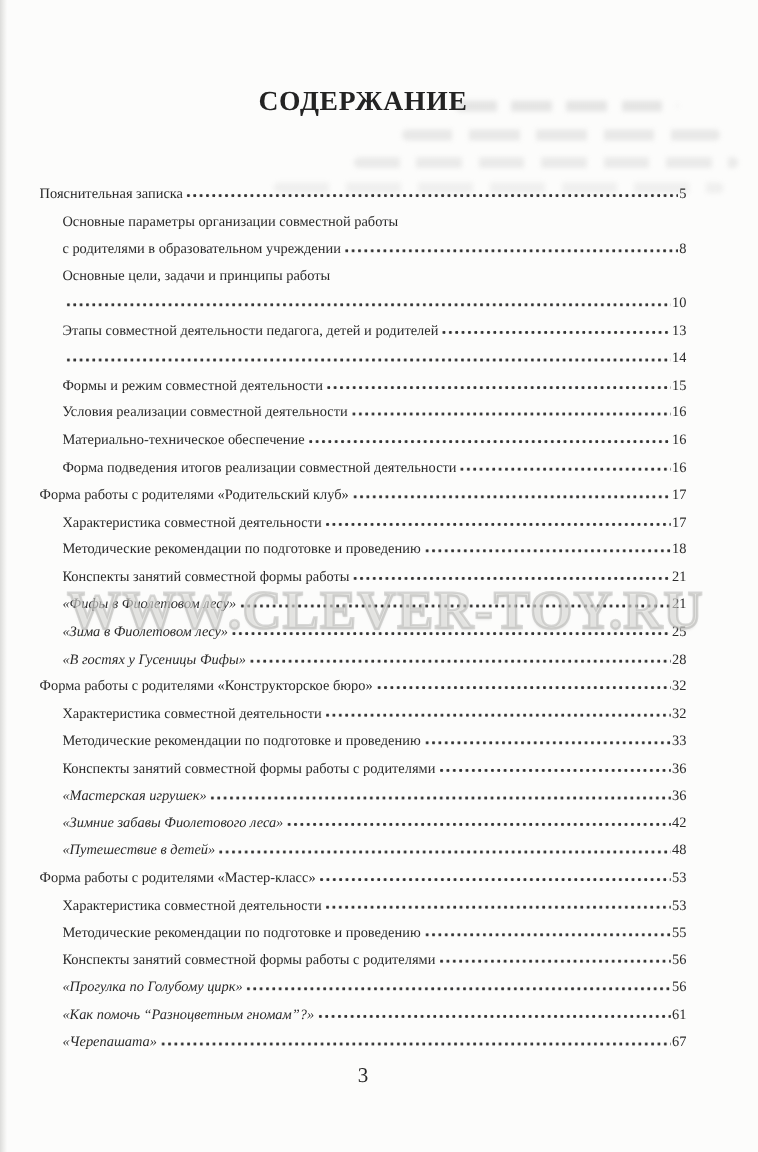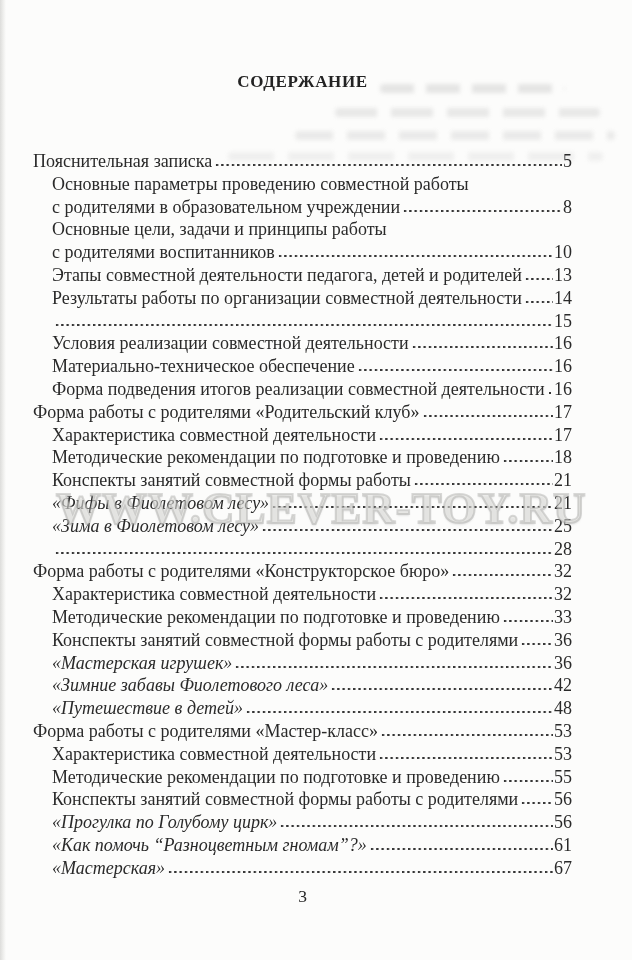--- a/index.html
+++ b/index.html
@@ -31,31 +31,31 @@
   .bleed .b2 { left: 335px; top: 108px; width: 265px;
     background: repeating-linear-gradient(90deg, rgba(172,172,172,.45) 0 42px, rgba(0,0,0,0) 42px 56px); }
   .bleed .b3 { left: 295px; top: 131px; width: 320px;
     background: repeating-linear-gradient(90deg, rgba(175,175,175,.42) 0 38px, rgba(0,0,0,0) 38px 52px); }
   .bleed .b4 { left: 228px; top: 152px; width: 375px;
     background: repeating-linear-gradient(90deg, rgba(182,182,182,.32) 0 46px, rgba(0,0,0,0) 46px 60px); }
 
   .title {
     position: absolute; left: 33px; top: 72px; width: 539px;
     margin: 0; text-align: center;
-    font-size: 17px; font-weight: 700; letter-spacing: .6px;
+    font-size: 23px; font-weight: 700; letter-spacing: .6px;
     color: #232323;
   }
 
   .toc {
     position: absolute; left: 33px; top: 150px; width: 539px;
   }
   .toc-row {
     display: flex; align-items: baseline;
     height: 22.8px; line-height: 22.8px;
-    font-size: 18px; white-space: nowrap; overflow: hidden;
+    font-size: 12px; white-space: nowrap; overflow: hidden;
   }
   .toc-row.indent-1 { padding-left: 19px; }
   .toc-row.italic .toc-label { font-style: italic; }
   .toc-label { flex: 0 0 auto; color: #2a2a2a; }
   .toc-dots {
     flex: 1 1 auto; min-width: 4px; height: 4px;
     align-self: baseline;
     margin: 0 1px 0 3px;
     background-image: radial-gradient(circle at 2px 2px, #343434 1.05px, rgba(0,0,0,0) 1.5px);
     background-size: 5.3px 4px;
@@ -96,48 +96,47 @@
 
   <h1 class="title">СОДЕРЖАНИЕ</h1>
 
   <div class="toc">
       <div class="toc-row indent-0">
     <span class="toc-label">Пояснительная записка</span>
     <span class="toc-dots"></span>
     <span class="toc-page">5</span>
   </div>
       <div class="toc-row indent-1 no-page">
-    <span class="toc-label">Основные параметры проведению совместной работы</span>
+    <span class="toc-label">Основные параметры организации совместной работы</span>
 
   </div>
       <div class="toc-row indent-1">
     <span class="toc-label">с родителями в образовательном учреждении</span>
     <span class="toc-dots"></span>
     <span class="toc-page">8</span>
   </div>
       <div class="toc-row indent-1 no-page">
     <span class="toc-label">Основные цели, задачи и принципы работы</span>
 
   </div>
       <div class="toc-row indent-1">
-    <span class="toc-label">с родителями воспитанников</span>
     <span class="toc-dots"></span>
     <span class="toc-page">10</span>
   </div>
       <div class="toc-row indent-1">
     <span class="toc-label">Этапы совместной деятельности педагога, детей и родителей</span>
     <span class="toc-dots"></span>
     <span class="toc-page">13</span>
   </div>
       <div class="toc-row indent-1">
-    <span class="toc-label">Результаты работы по организации совместной деятельности</span>
     <span class="toc-dots"></span>
     <span class="toc-page">14</span>
   </div>
       <div class="toc-row indent-1">
+    <span class="toc-label">Формы и режим совместной деятельности</span>
     <span class="toc-dots"></span>
     <span class="toc-page">15</span>
   </div>
       <div class="toc-row indent-1">
     <span class="toc-label">Условия реализации совместной деятельности</span>
     <span class="toc-dots"></span>
     <span class="toc-page">16</span>
   </div>
       <div class="toc-row indent-1">
     <span class="toc-label">Материально-техническое обеспечение</span>
@@ -173,20 +172,21 @@
     <span class="toc-label">«Фифы в Фиолетовом лесу»</span>
     <span class="toc-dots"></span>
     <span class="toc-page">21</span>
   </div>
       <div class="toc-row indent-1 italic">
     <span class="toc-label">«Зима в Фиолетовом лесу»</span>
     <span class="toc-dots"></span>
     <span class="toc-page">25</span>
   </div>
       <div class="toc-row indent-1 italic">
+    <span class="toc-label">«В гостях у Гусеницы Фифы»</span>
     <span class="toc-dots"></span>
     <span class="toc-page">28</span>
   </div>
       <div class="toc-row indent-0">
     <span class="toc-label">Форма работы с родителями «Конструкторское бюро»</span>
     <span class="toc-dots"></span>
     <span class="toc-page">32</span>
   </div>
       <div class="toc-row indent-1">
     <span class="toc-label">Характеристика совместной деятельности</span>
@@ -242,21 +242,21 @@
     <span class="toc-label">«Прогулка по Голубому цирк»</span>
     <span class="toc-dots"></span>
     <span class="toc-page">56</span>
   </div>
       <div class="toc-row indent-1 italic">
     <span class="toc-label">«Как помочь “Разноцветным гномам”?»</span>
     <span class="toc-dots"></span>
     <span class="toc-page">61</span>
   </div>
       <div class="toc-row indent-1 italic">
-    <span class="toc-label">«Мастерская»</span>
+    <span class="toc-label">«Черепашата»</span>
     <span class="toc-dots"></span>
     <span class="toc-page">67</span>
   </div>
     </div>
 
   <div class="watermark">WWW.CLEVER-TOY.RU</div>
 
   <div class="folio">3</div>
 
 </div>

